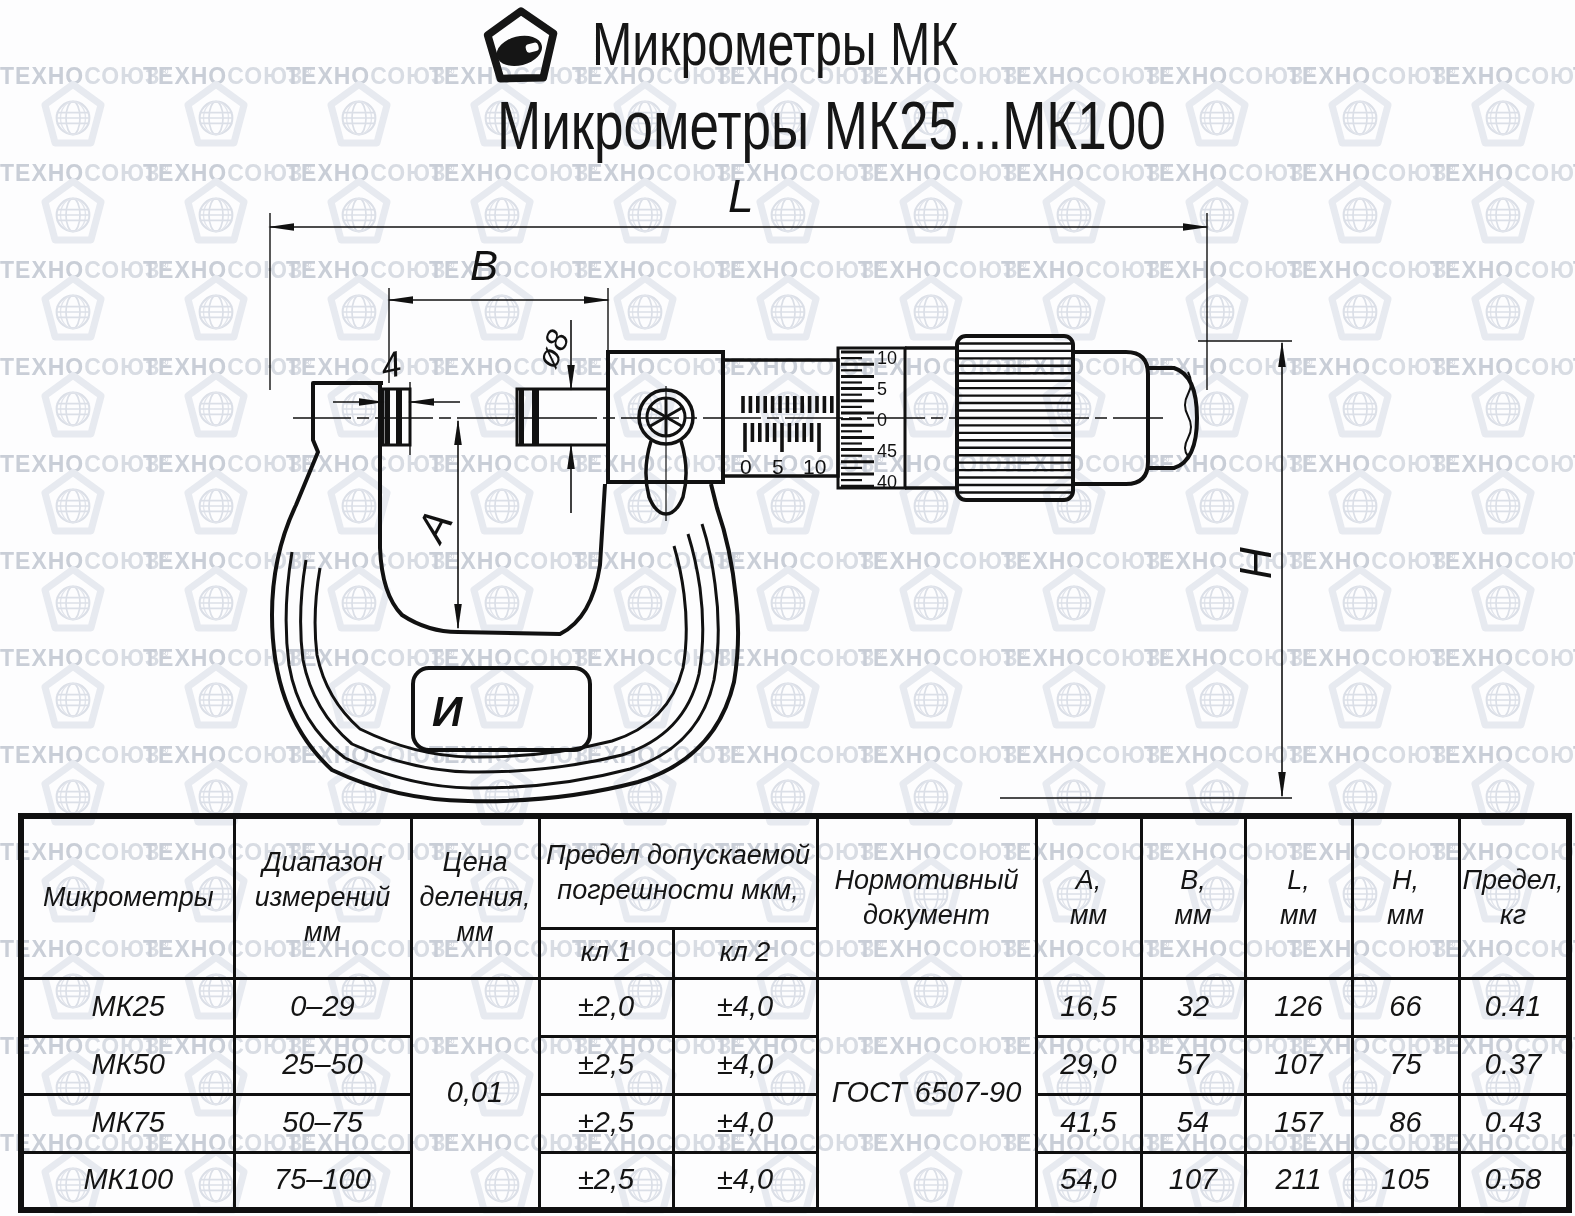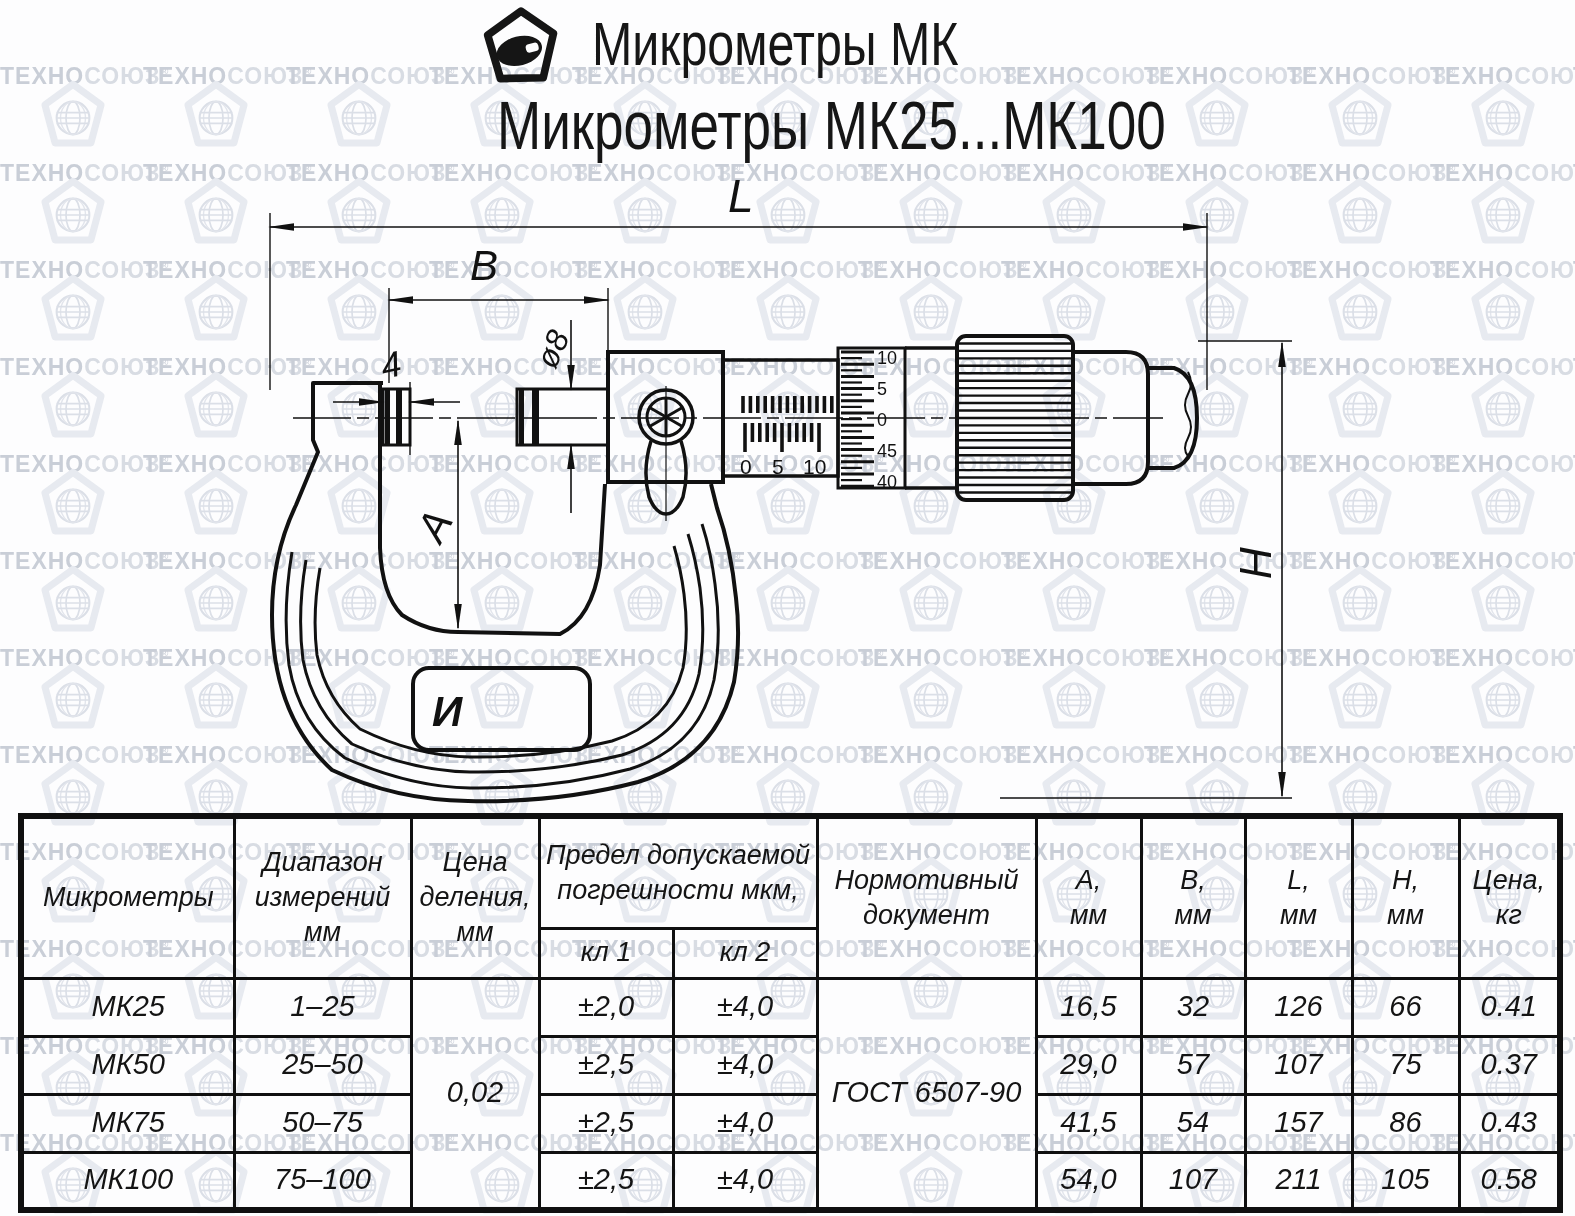--- a/index.html
+++ b/index.html
@@ -826,31 +826,31 @@
       <th rowspan="2">Нормотивный
 документ</th>
       <th rowspan="2">А,
 мм</th>
       <th rowspan="2">В,
 мм</th>
       <th rowspan="2">L,
 мм</th>
       <th rowspan="2">Н,
 мм</th>
-      <th rowspan="2">Цена,
+      <th rowspan="2">Предел,
 кг</th>
     </tr>
     <tr class="hrow2">
       <th>кл 1</th>
       <th>кл 2</th>
     </tr>
     <tr class="brow">
       <td>МК25</td>
-      <td>1–25</td>
-      <td rowspan="4">0,02</td>
+      <td>0–29</td>
+      <td rowspan="4">0,01</td>
       <td>±2,0</td>
       <td>±4,0</td>
       <td rowspan="4">ГОСТ 6507-90</td>
       <td>16,5</td>
       <td>32</td>
       <td>126</td>
       <td>66</td>
       <td>0.41</td>
     </tr>
     <tr class="brow">

